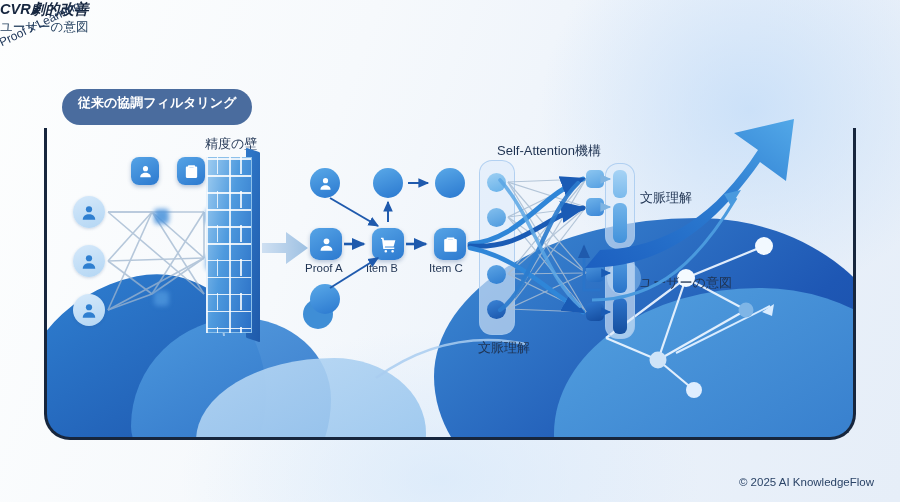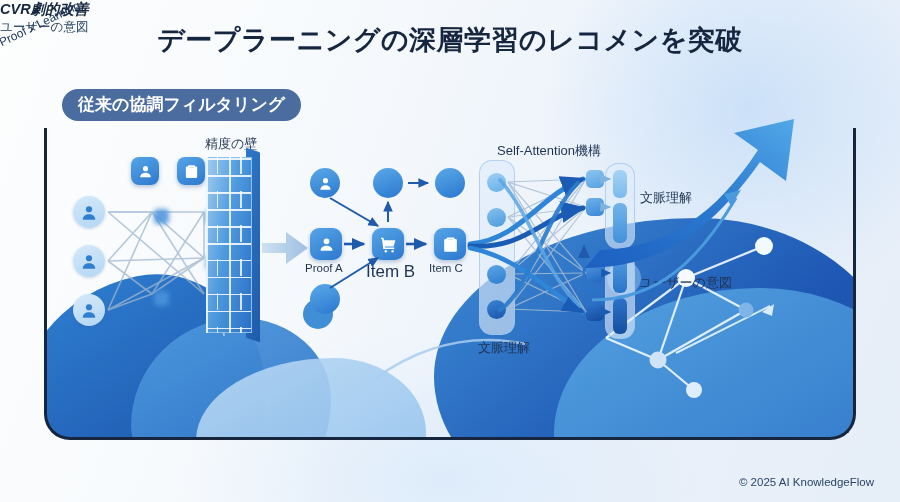--- a/index.html
+++ b/index.html
@@ -37,24 +37,24 @@
     font-weight: bold;
     letter-spacing: .5px;
     color: #16263f;
   }
 
   
   .pill {
     position: absolute;
     border-radius: 999px;
     color: #ffffff;
-    font-size: 17px;
+    font-size: 13px;
     font-weight: bold;
     line-height: 1;
-    padding: 7px 16px 8px;
+    padding: 7px 16px 16px;
     white-space: nowrap;
   }
   #pill-legacy { left: 62px; top: 89px; background: #4a6c9e; }
   #pill-transformer { left: 336px; top: 88px; background: #1f59bd; }
 
   
   #card-frame {
     position: absolute;
     left: 44px; top: 128px;
     width: 812px; height: 312px;
@@ -126,21 +126,21 @@
   #lab-selfatt    { left: 497px; top: 142px; }
   #lab-context-bot{ left: 478px; top: 339px; }
   #lab-context-top{ left: 640px; top: 189px; }
   #lab-intent     { left: 640px; top: 274px; }
   #lab-cvr {
     left: 724px; top: 95px;
     font-size: 14.5px; font-weight: bold; color: #16263f; font-style: italic;
   }
   #lab-break { left: 742px; top: 203px; font-size: 12.5px; color: #24405f; }
   #lab-itemA { left: 305px; top: 262px; font-size: 11.5px; }
-  #lab-itemB { left: 366px; top: 262px; font-size: 17px; }
+  #lab-itemB { left: 366px; top: 262px; font-size: 11px; }
   #lab-itemC { left: 429px; top: 262px; font-size: 11.5px; }
   #lab-proof {
     left: 474px; top: 388px;
     font-size: 12px; color: #21395c;
     transform: rotate(-26deg);
     transform-origin: left center;
   }
   #footer {
     position: absolute;
     right: 26px; bottom: 14px;
@@ -273,21 +273,20 @@
   #vec { position: absolute; left: 0; top: 0; width: 900px; height: 502px; }
 </style>
 </head>
 <body>
 
 <div id="canvas">
 
   <div class="glow glow-a"></div>
   <div class="glow glow-b"></div>
 
-  <div id="title">デープラーニングの深層学習のレコメンを突破</div>
 
   <div class="pill" id="pill-legacy">従来の協調フィルタリング</div>
 
   <div id="card-clip">
     <div class="blob" id="blob-left-dark"></div>
     <div class="blob" id="blob-left-mid"></div>
     <div class="blob" id="blob-left-pale"></div>
     <div class="blob" id="blob-right-pale"></div>
     <div class="blob" id="blob-right-dark"></div>
     <div class="blob" id="blob-right-mid"></div>

